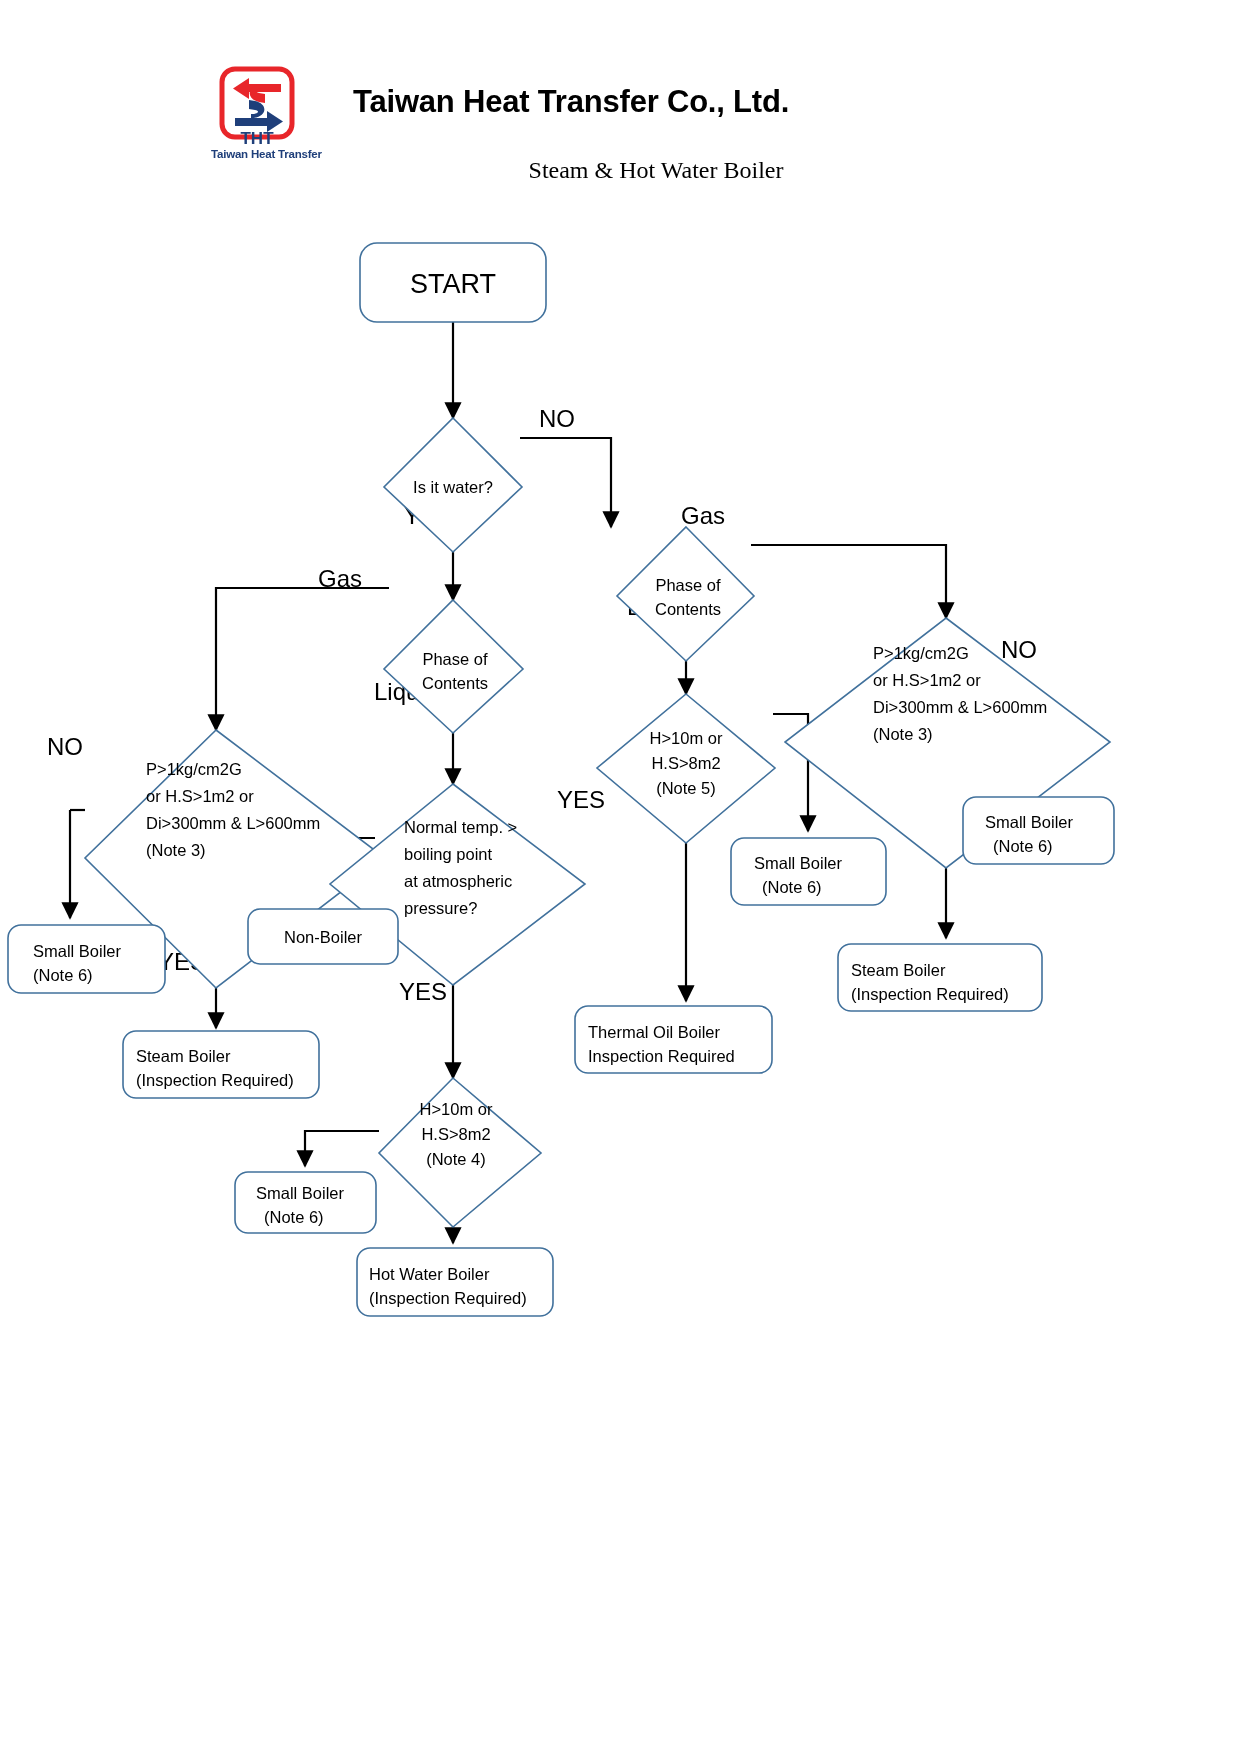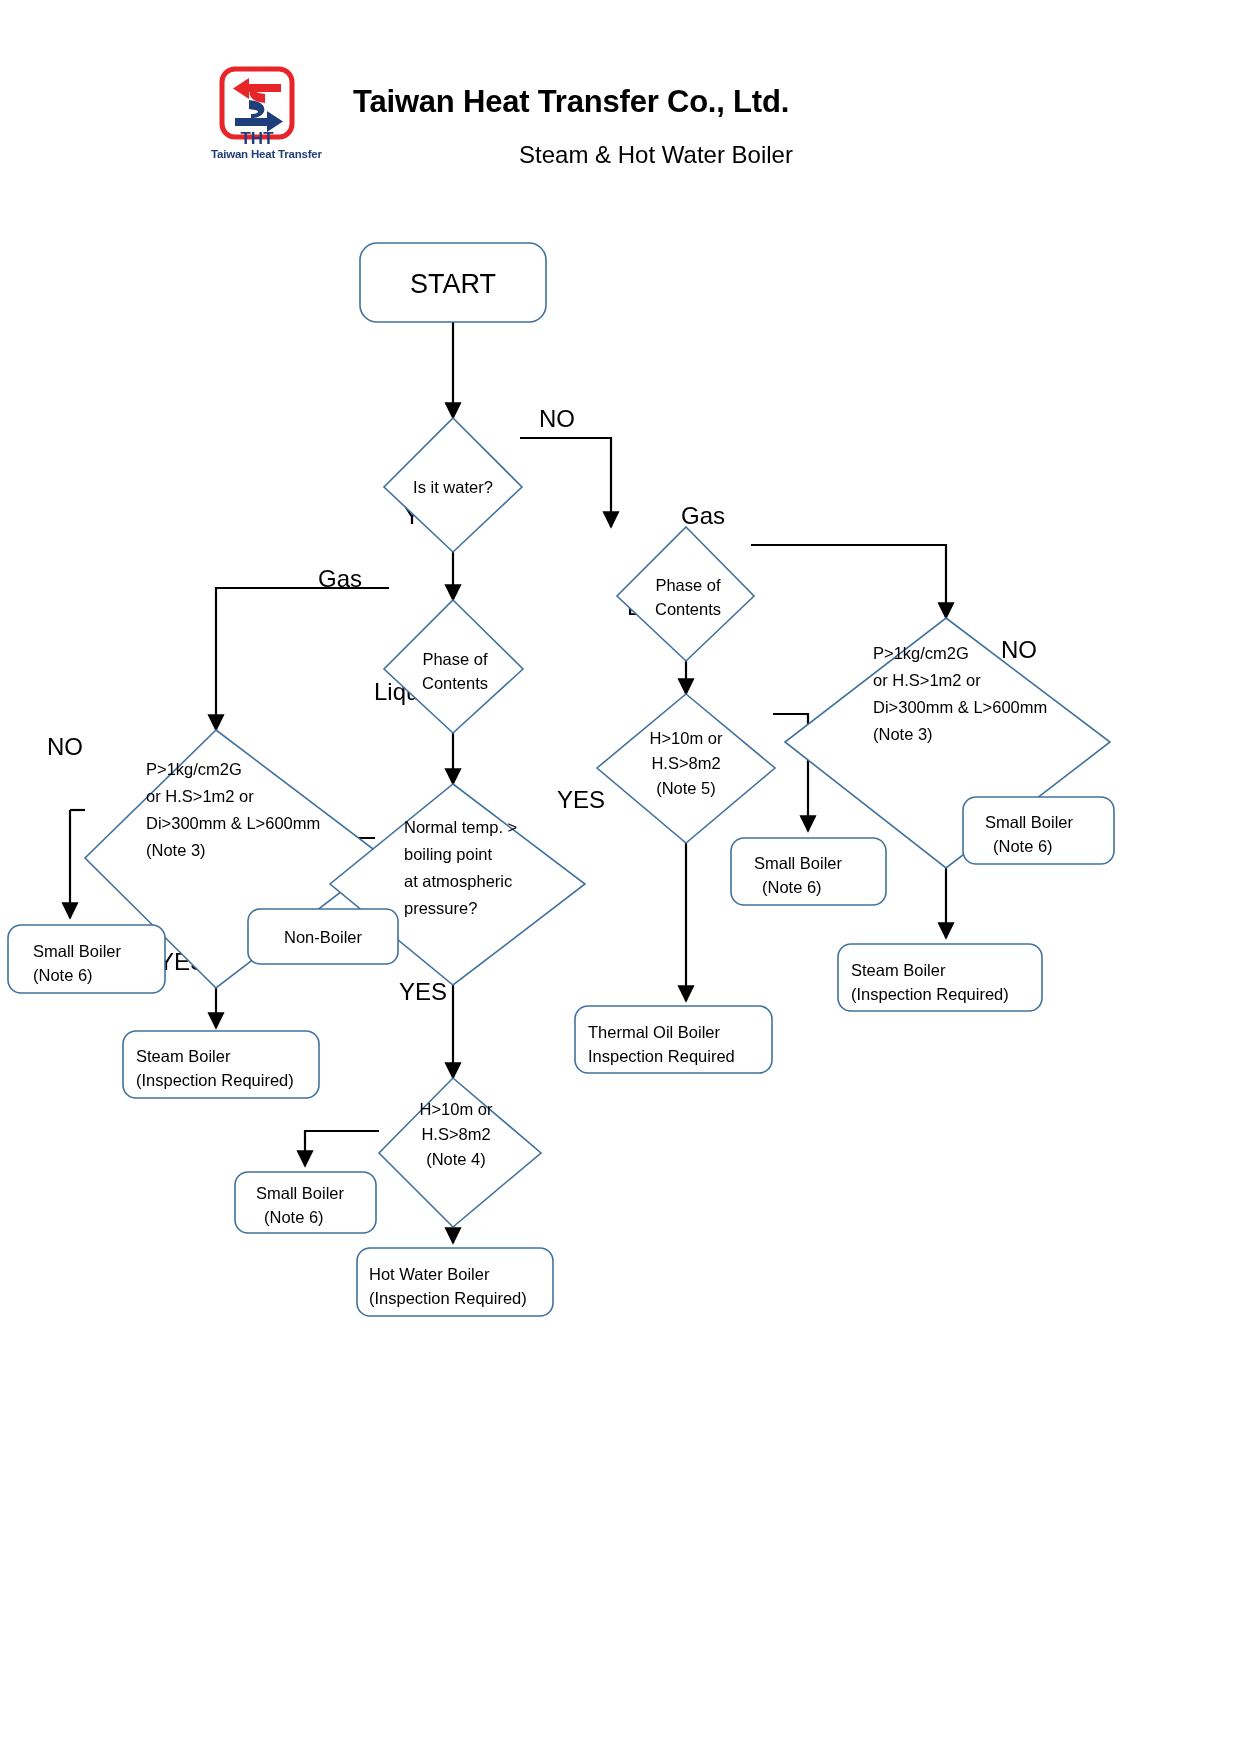--- a/index.html
+++ b/index.html
@@ -61,26 +61,27 @@
     font-size: 31px;
     font-weight: bold;
     color: #000000;
     letter-spacing: -0.2px;
     white-space: nowrap;
     margin-left: 33px;
   }
   #doc-subtitle {
     position: absolute;
     left: 320px;
-    top: 136px;
+    top: 152px;
     width: 672px;
     text-align: center;
     font-size: 24px;
     color: #000000;
     line-height: 37px;
+    font-family: Liberation Serif, serif;
   }
   
   #flow {
     position: absolute;
     left: 0;
     top: 0;
     width: 1241px;
     height: 1755px;
   }
   .nodebox {

